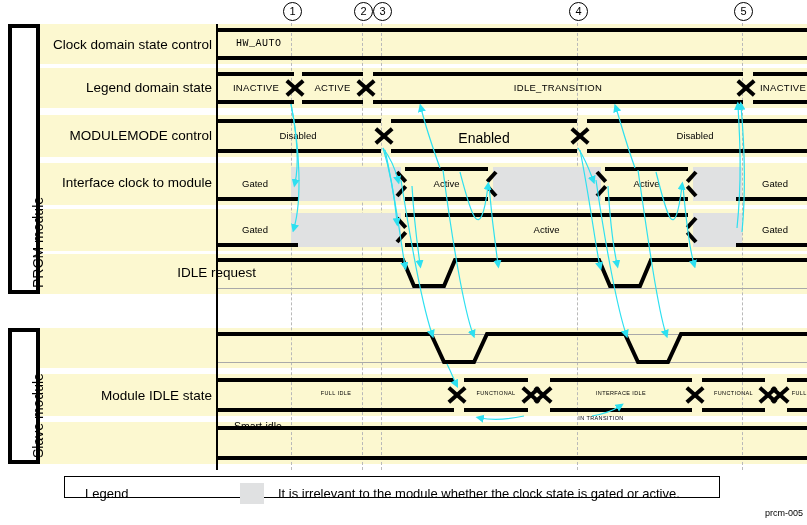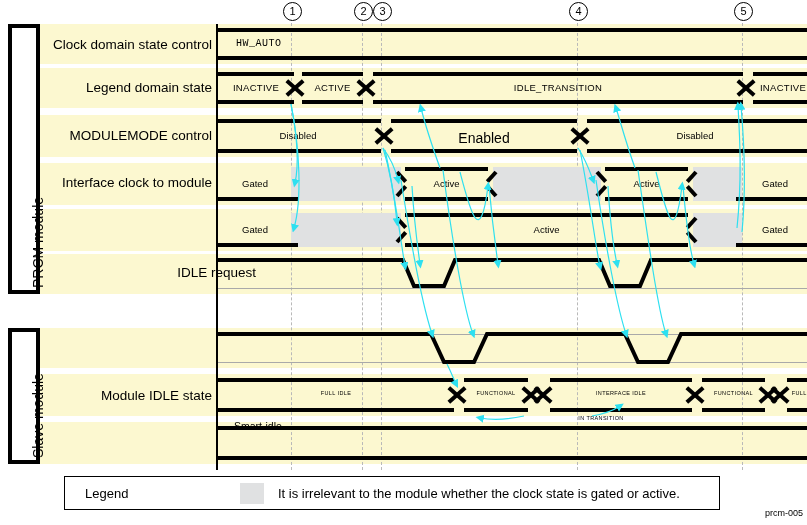--- a/index.html
+++ b/index.html
@@ -47,21 +47,21 @@
   .hexbus .lcap,.hexbus .rcap{position:absolute;top:0;bottom:0;width:10px;}
   .hexbus .lcap{left:0;} .hexbus .rcap{right:0;}
   .hexbus .cap-u,.hexbus .cap-d{position:absolute;width:13px;height:4px;background:#000;left:-1px;}
   .hexbus .cap-u{top:3px;transform-origin:left center;}
   .hexbus .cap-d{bottom:3px;transform-origin:left center;}
 
   
   .arrows{position:absolute;left:0;top:0;width:807px;height:525px;pointer-events:none;}
 
   
-  #legend{position:absolute;left:64px;top:476px;width:656px;height:34px;border:1px solid #000;
+  #legend{position:absolute;left:64px;top:476px;width:656px;height:22px;border:1px solid #000;
           background:#fff;box-sizing:border-box;}
   #legend .lg-title{position:absolute;left:20px;top:9px;font-size:13px;}
   #legend .lg-swatch{position:absolute;left:175px;top:6px;width:24px;height:21px;background:#e0e1e2;}
   #legend .lg-text{position:absolute;left:213px;top:9px;font-size:13px;white-space:nowrap;}
   #figid{position:absolute;right:4px;top:508px;font-size:9px;color:#000;}
 </style>
 </head>
 <body>
 
 <div id="stage">

